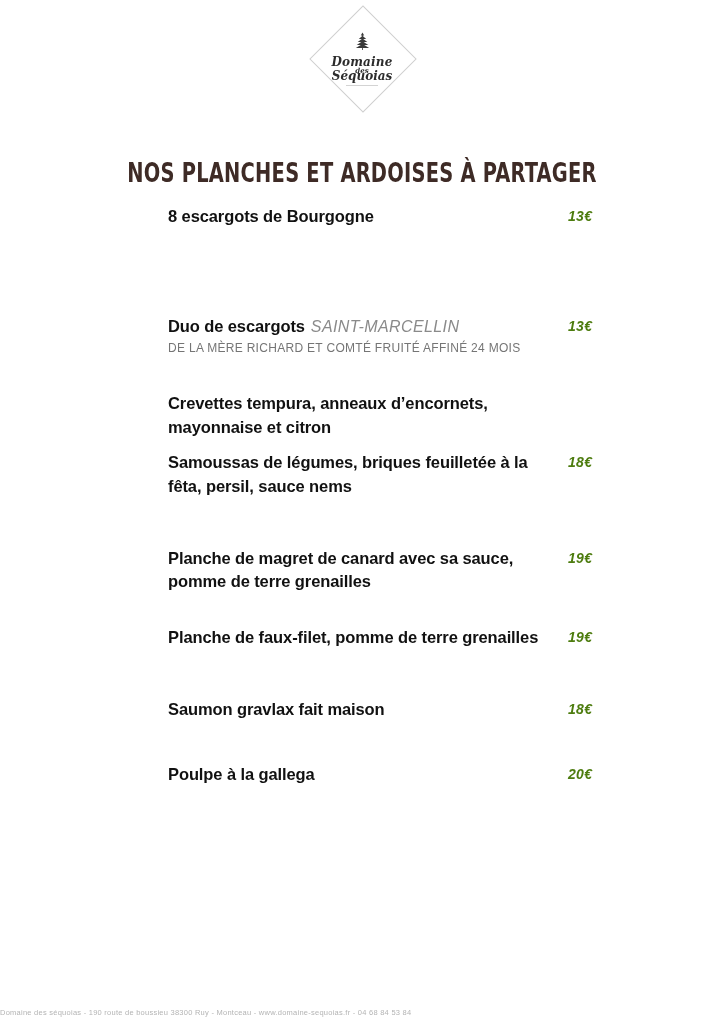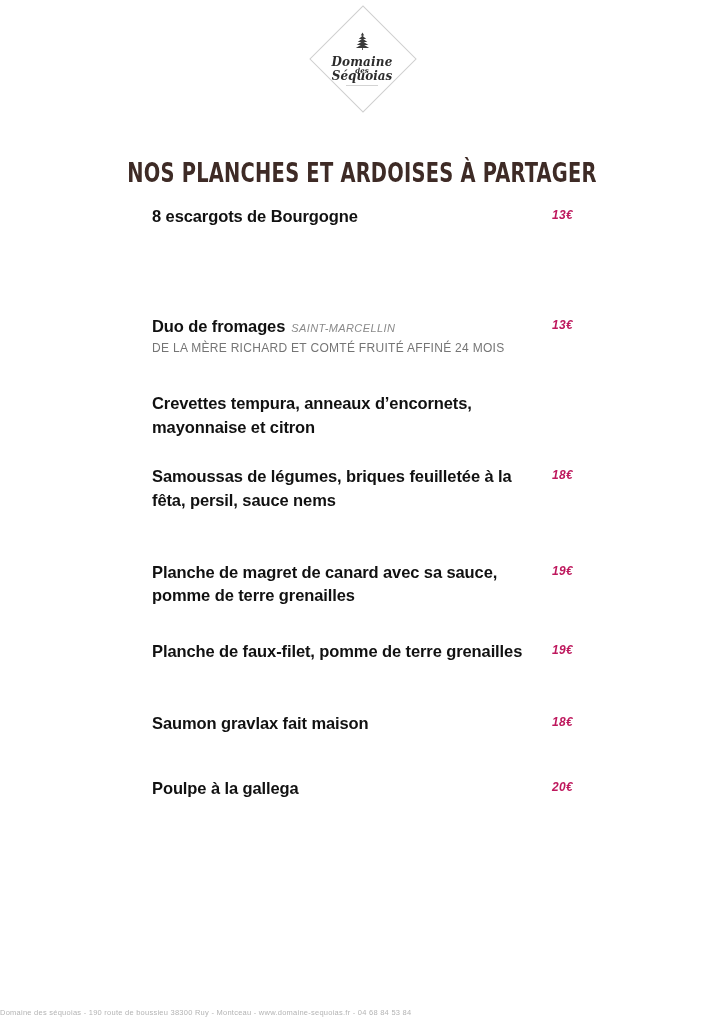--- a/index.html
+++ b/index.html
@@ -88,54 +88,54 @@
     letter-spacing: 0.3px;
     transform: scaleX(0.80);
     transform-origin: center top;
     white-space: nowrap;
   }
 
   
   .menu {
     position: absolute;
     top: 205px;
-    left: 152px;
+    left: 168px;
     width: 540px;
   }
   .menu-row {
     position: relative;
     display: flex;
     align-items: flex-start;
   }
   .row-main {
     width: 390px;
     flex: 0 0 390px;
   }
   .row-price {
     flex: 1 1 auto;
     padding-top: 3px;
     padding-left: 10px;
     font-weight: bold;
     font-style: italic;
-    font-size: 12px;
-    color: #be185d;
+    font-size: 14px;
+    color: #4d7c0f;
     letter-spacing: 0.3px;
     white-space: nowrap;
   }
   .item-name {
     font-weight: bold;
     font-size: 16.5px;
     color: #111111;
     line-height: 1.45;
     letter-spacing: -0.1px;
   }
   .item-tag {
     font-weight: normal;
     font-style: italic;
-    font-size: 11px;
+    font-size: 16px;
     color: #8a8a8a;
     letter-spacing: 0.4px;
     margin-left: 6px;
     white-space: nowrap;
   }
   .item-desc {
     font-weight: normal;
     font-size: 12px;
     color: #757575;
     letter-spacing: 0.3px;
@@ -193,33 +193,33 @@
       <div class="item-name">8 escargots de Bourgogne</div>
     </div>
     <div class="row-price">13€</div>
   </div>
 
   <div class="menu-row" style="margin-top:42px">
   </div>
 
   <div class="menu-row" style="margin-top:44px">
     <div class="row-main">
-      <div class="item-name"><span>Duo de fromages</span><span class="item-tag">SAINT-MARCELLIN</span></div>
+      <div class="item-name"><span>Duo de escargots</span><span class="item-tag">SAINT-MARCELLIN</span></div>
       <div class="item-desc">DE LA MÈRE RICHARD ET COMTÉ FRUITÉ AFFINÉ 24 MOIS</div>
     </div>
     <div class="row-price">13€</div>
   </div>
 
   <div class="menu-row" style="margin-top:35px">
     <div class="row-main">
       <div class="item-name">Crevettes tempura, anneaux d’encornets, mayonnaise et citron</div>
     </div>
   </div>
 
-  <div class="menu-row" style="margin-top:25px">
+  <div class="menu-row" style="margin-top:11px">
     <div class="row-main">
       <div class="item-name">Samoussas de légumes, briques feuilletée à la fêta, persil, sauce nems</div>
     </div>
     <div class="row-price">18€</div>
   </div>
 
   <div class="menu-row" style="margin-top:48px">
     <div class="row-main">
       <div class="item-name">Planche de magret de canard avec sa sauce, pomme de terre grenailles</div>
     </div>

